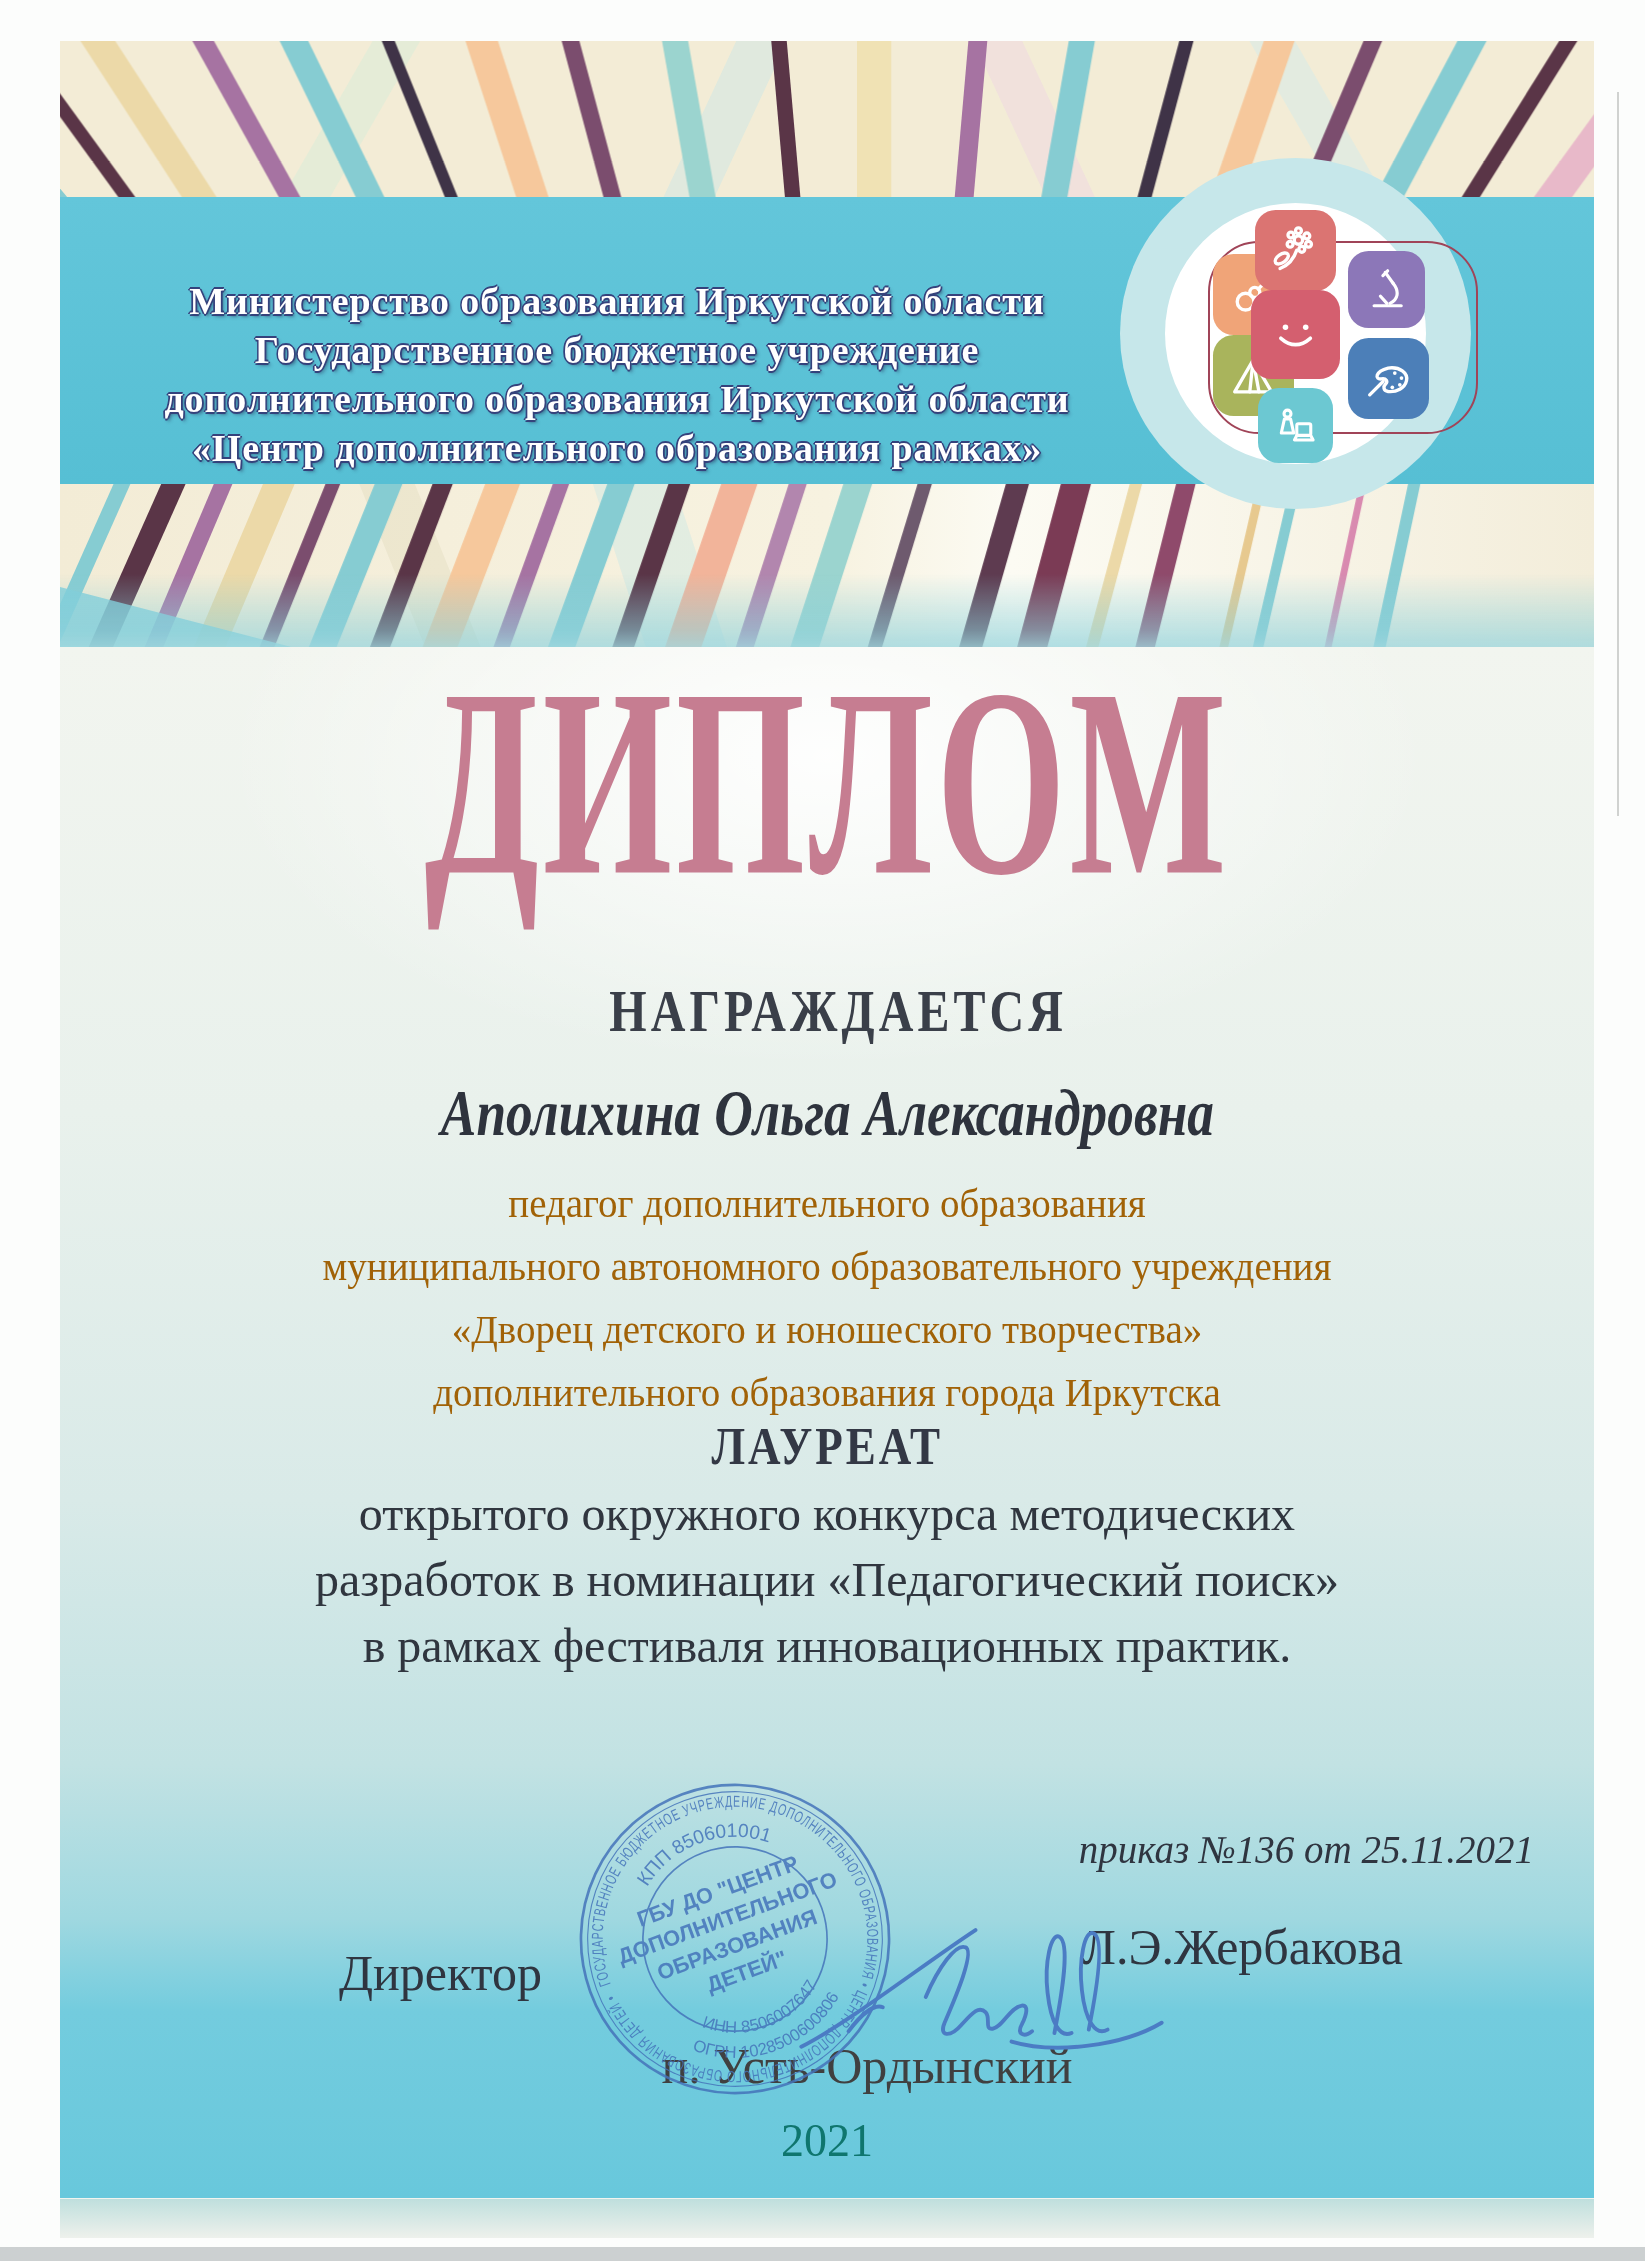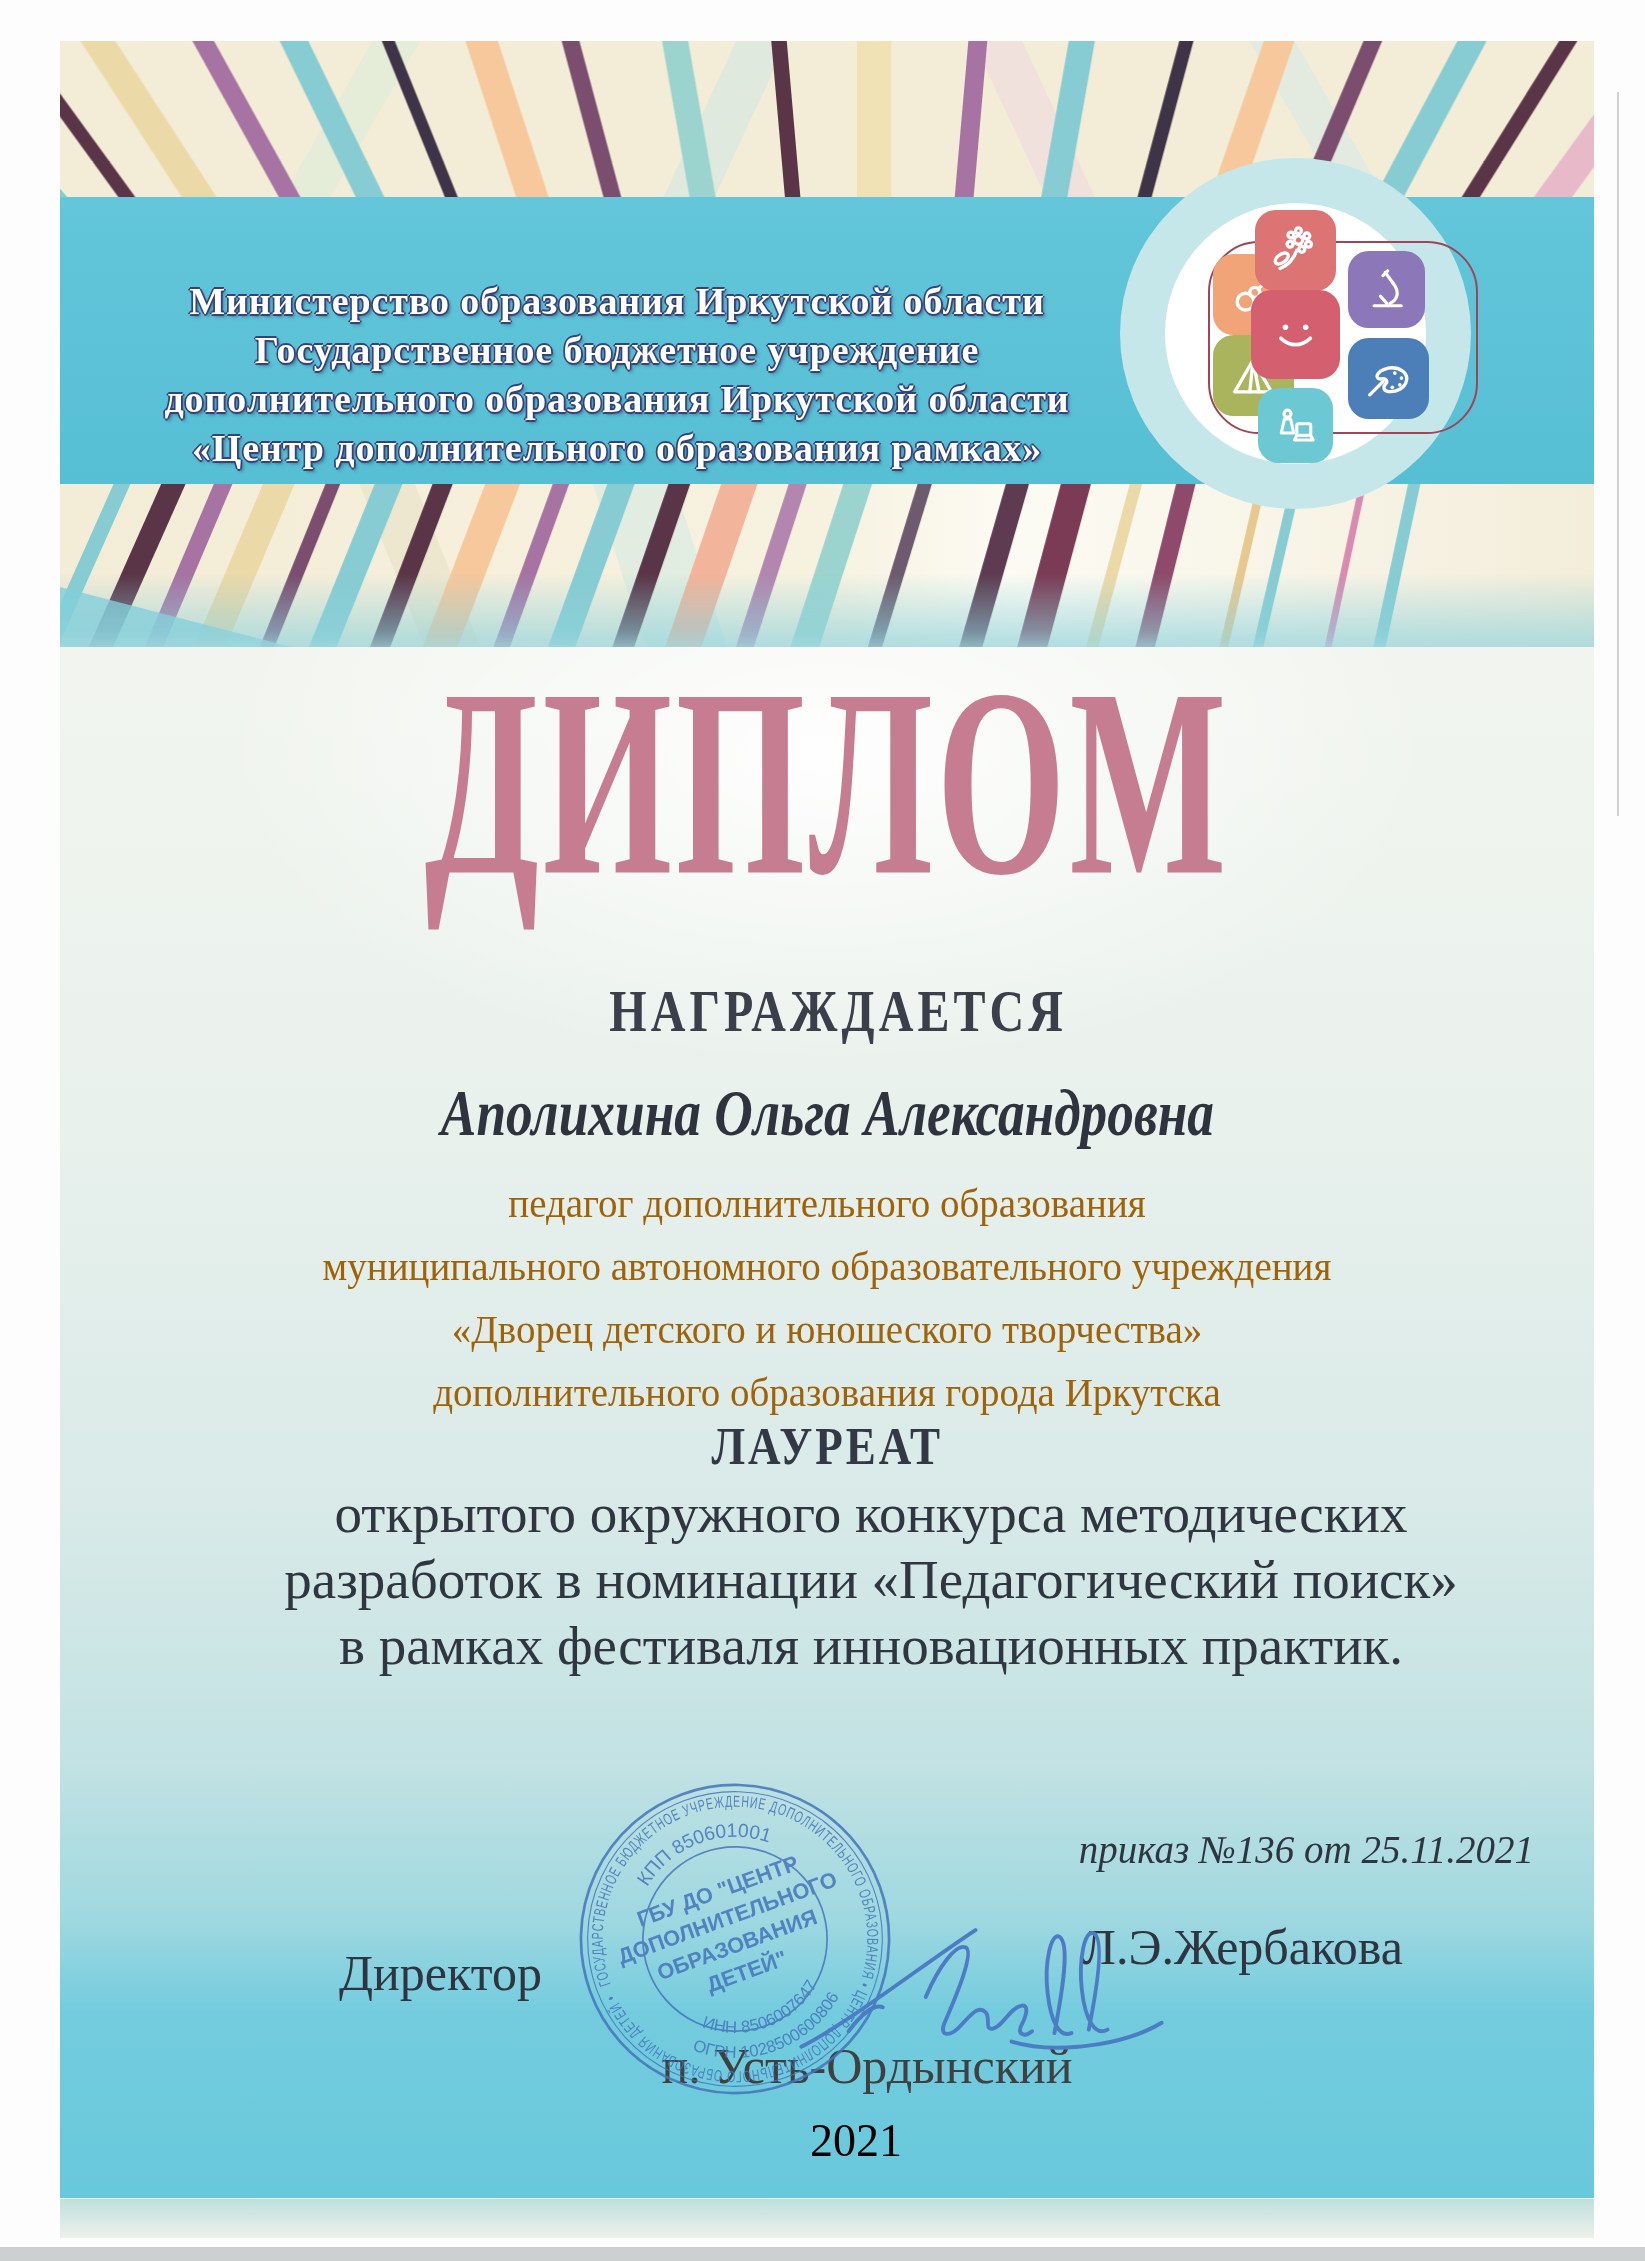--- a/index.html
+++ b/index.html
@@ -45,27 +45,27 @@
   .title{top:613px;}
   .title .tscale{font-size:231px;line-height:257px;font-weight:700;letter-spacing:5.1px;color:#c67d91;
        transform:scale(0.72,1.16);}
   .awarded{top:936px;margin-left:11px;}
   .awarded .tscale{font-size:60px;font-weight:700;letter-spacing:5.1px;color:#3a3f49;transform:scaleX(.8);}
   .name{top:1035px;font-style:italic;}
   .name .tscale{font-size:65px;font-weight:700;color:#2e333d;transform:scaleX(.82);}
   .desc{top:1131px;font-size:39px;line-height:63px;color:#a16207;}
   .laureat{top:1375px;}
   .laureat .tscale{font-size:53px;font-weight:700;letter-spacing:3.4px;color:#333845;transform:scaleX(.85);}
-  .award{top:1440px;font-size:55px;line-height:66px;color:#30363f;padding-left:44px;}
+  .award{top:1440px;font-size:48px;line-height:66px;color:#30363f;}
   .order{position:absolute;left:943px;top:1786px;width:531px;text-align:right;
        font-style:italic;font-size:39px;color:#2f3540;}
   .director{position:absolute;left:279px;top:1903px;font-size:50px;color:#2f3540;}
   .sig-name{position:absolute;left:1022px;top:1877px;font-size:50px;color:#2f3540;}
   .place{top:1996px;font-size:50px;color:#404040;margin-left:40px;}
-  .year{top:2073px;font-size:46px;color:#000000;padding-left:29px;}
+  .year{top:2073px;font-size:46px;color:#0f766e;}
 
   
   .stamp{position:absolute;left:495px;top:1718px;width:360px;height:360px;z-index:6;opacity:.85;}
   .stamp text{font-family:"Liberation Sans", sans-serif;fill:#4574ba;}
   .signature{position:absolute;left:737px;top:1853px;width:369px;height:206px;z-index:7;}
 
   
   .scan-line-right{position:absolute;left:1617px;top:51px;width:1.7px;height:724px;background:#b9bcb9;opacity:.65;z-index:8;}
   .scan-bottom{position:absolute;left:0;top:2247px;width:100%;height:14.6px;background:#ccd0d1;z-index:8;}
 </style>

